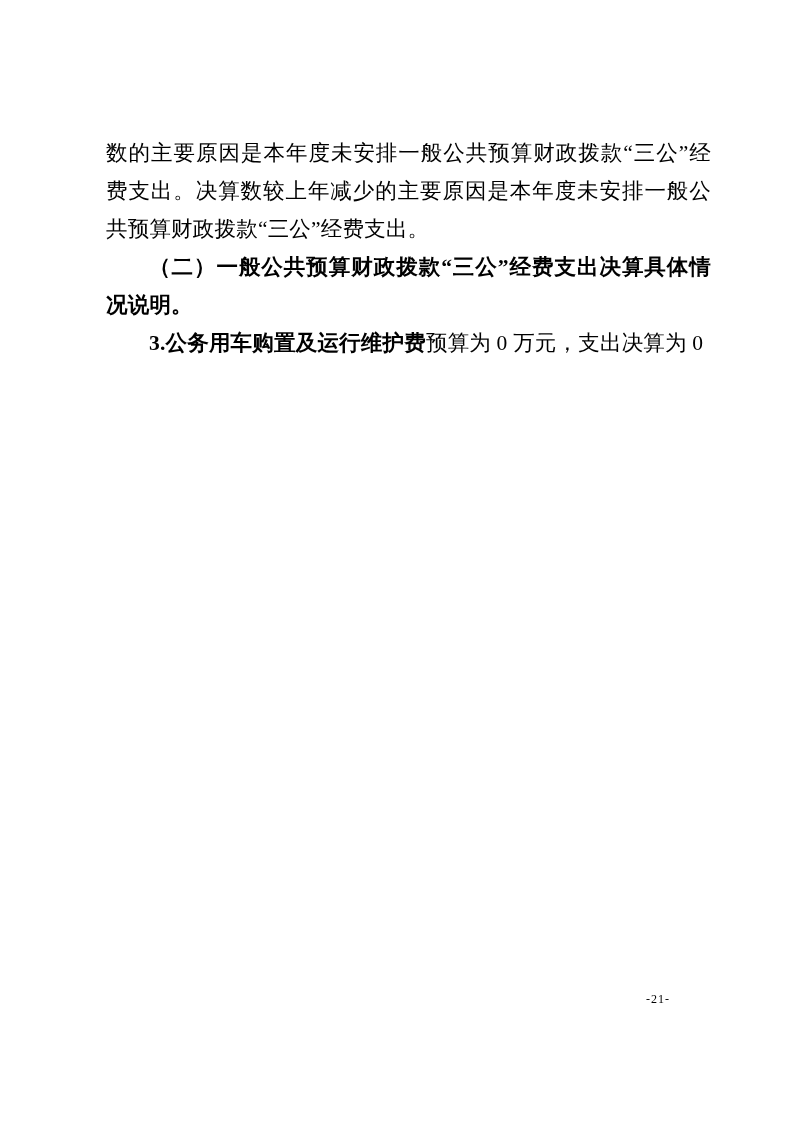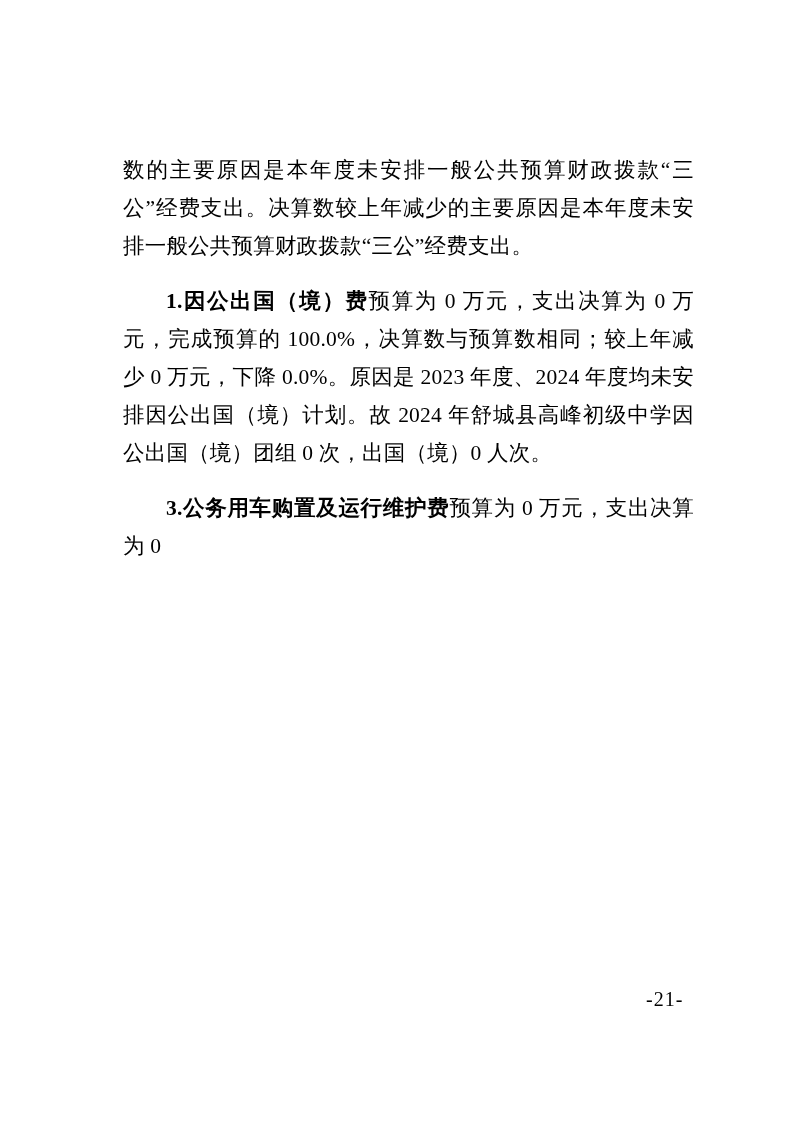--- a/index.html
+++ b/index.html
@@ -20,54 +20,54 @@
     position: absolute;
     left: 106px;
     top: 134px;
     width: 605px;
     font-size: 21.5px;
     line-height: 38px;
     text-align: justify;
     letter-spacing: 0.2px;
   }
   .content p {
-    margin: 17px;
+    margin: 0;
     padding: 0;
     text-indent: 2em;
   }
   .content p.no-indent {
     text-indent: 0;
   }
   .heading {
     font-weight: bold;
   }
   .lead {
     font-weight: bold;
   }
   .page-number {
     position: absolute;
     left: 646px;
     top: 988px;
-    font-size: 20px;
+    font-size: 12px;
     line-height: 22px;
     letter-spacing: 1px;
     font-family: "Liberation Serif", "DejaVu Serif", serif;
   }
 </style>
 </head>
 <body>
 
 <div class="page">
   <div class="content">
 
     <p class="no-indent"><span>数的主要原因是本年度未安排一般公共预算财政拨款“三公”经费支出。决算数较上年减少的主要原因是本年度未安排一般公共预算财政拨款“三公”经费支出。</span></p>
 
+    <p class="heading"><span>（二）一般公共预算财政拨款“三公”经费支出决算具体情况说明。</span></p>
 
 
-    <p><span class="lead">1.因公出国（境）费</span><span>预算为 0 万元，支出决算为 0 万元，完成预算的 100.0%，决算数与预算数相同；较上年减少 0 万元，下降 0.0%。原因是 2023 年度、2024 年度均未安排因公出国（境）计划。故 2024 年舒城县高峰初级中学因公出国（境）团组 0 次，出国（境）0 人次。</span></p>
 
 
     <p><span class="lead">3.公务用车购置及运行维护费</span><span>预算为 0 万元，支出决算为 0</span></p>
 
   </div>
 
   <div class="page-number">-21-</div>
 </div>
 
 </body></html>

